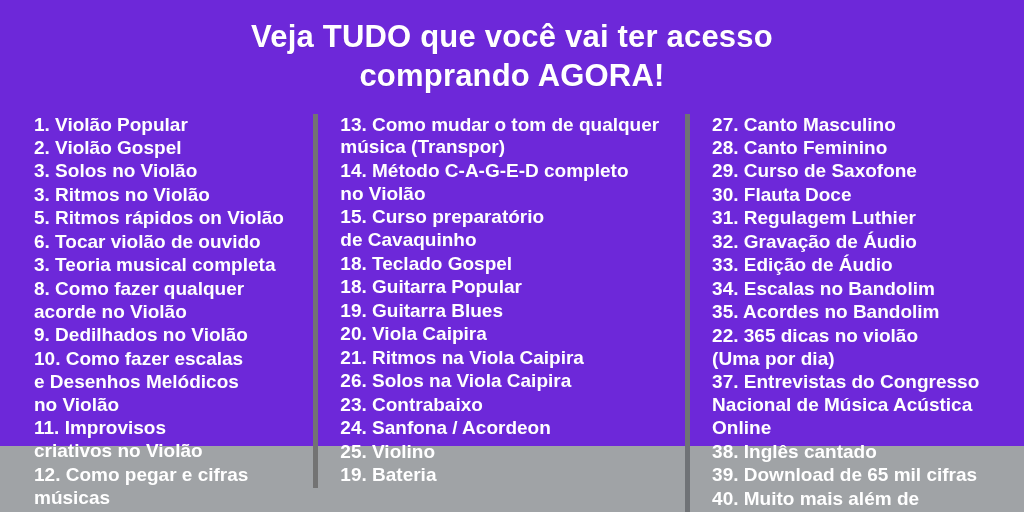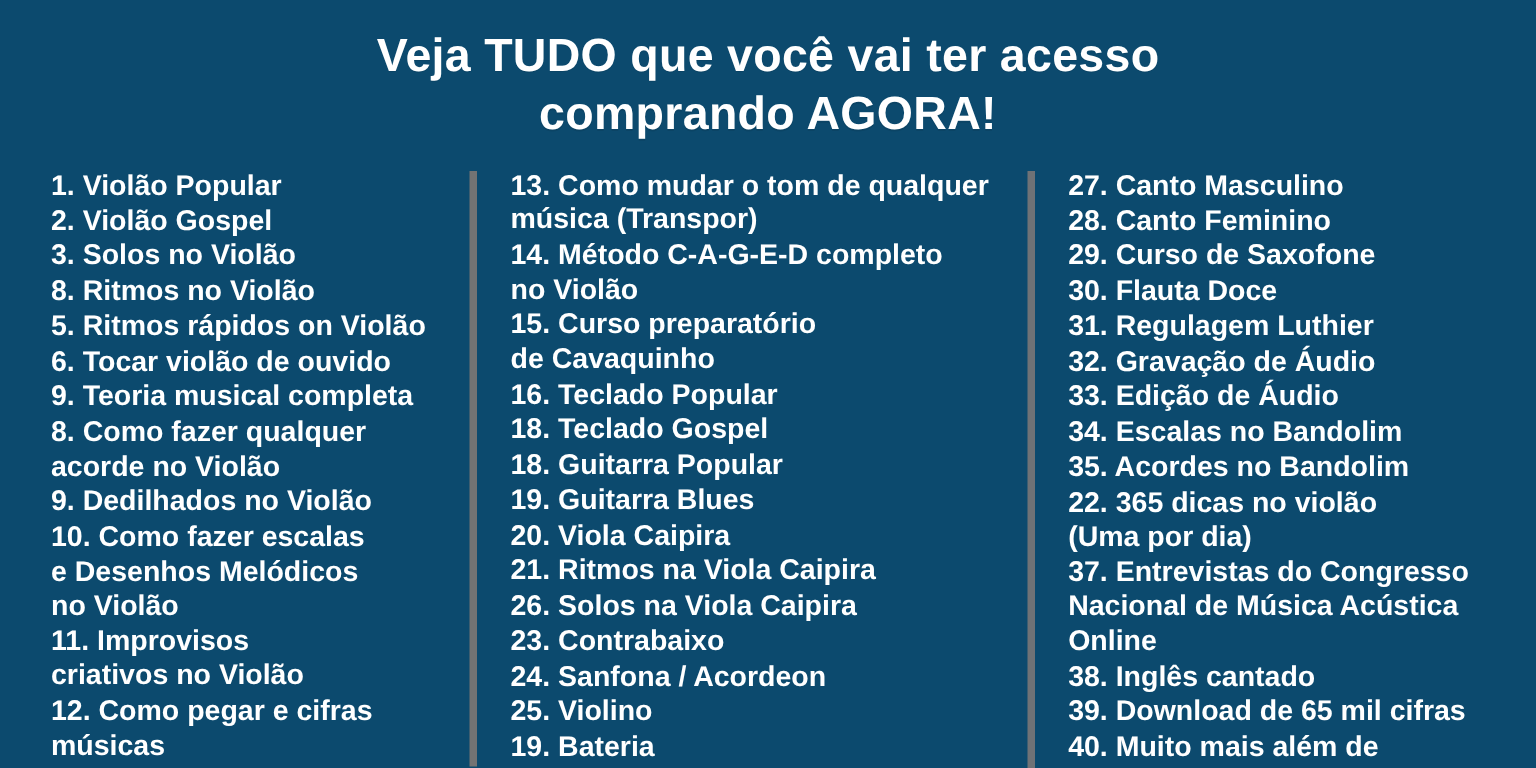--- a/index.html
+++ b/index.html
@@ -10,24 +10,24 @@
     width: 1024px;
     height: 512px;
     background: #a0a3a6;
     font-family: "Liberation Sans", sans-serif;
     color: #ffffff;
     overflow: hidden;
   }
   .poster {
     position: relative;
     width: 1024px;
-    height: 512px;
+    height: 446px;
     box-sizing: border-box;
     padding: 18px 16px 10px 16px;
-    background: #0c4a6e;
+    background: #6d28d9;
   }
   .headline {
     text-align: center;
     font-weight: bold;
     font-size: 31px;
     line-height: 1.25;
     letter-spacing: 0.2px;
     margin: 0 auto;
     max-width: 820px;
     text-shadow: 0 1px 0 rgba(0,0,0,0.08);
@@ -80,44 +80,43 @@
     <span class="line">Veja TUDO que você vai ter acesso</span>
     <span class="line">comprando AGORA!</span>
   </h1>
 
   <div class="columns">
 
     <div class="column col-1">
       <p class="item">1. Violão Popular</p>
       <p class="item">2. Violão Gospel</p>
       <p class="item">3. Solos no Violão</p>
-      <p class="item">8. Ritmos no Violão</p>
+      <p class="item">3. Ritmos no Violão</p>
       <p class="item">5. Ritmos rápidos on Violão</p>
       <p class="item">6. Tocar violão de ouvido</p>
-      <p class="item">9. Teoria musical completa</p>
+      <p class="item">3. Teoria musical completa</p>
       <p class="item">8. Como fazer qualquer
 acorde no Violão</p>
       <p class="item">9. Dedilhados no Violão</p>
       <p class="item">10. Como fazer escalas
 e Desenhos Melódicos
 no Violão</p>
       <p class="item">11. Improvisos
 criativos no Violão</p>
       <p class="item">12. Como pegar e cifras
 músicas</p>
     </div>
 
     <div class="column col-2">
       <p class="item">13. Como mudar o tom de qualquer
 música (Transpor)</p>
       <p class="item">14. Método C-A-G-E-D completo
 no Violão</p>
       <p class="item">15. Curso preparatório
 de Cavaquinho</p>
-      <p class="item">16. Teclado Popular</p>
       <p class="item">18. Teclado Gospel</p>
       <p class="item">18. Guitarra Popular</p>
       <p class="item">19. Guitarra Blues</p>
       <p class="item">20. Viola Caipira</p>
       <p class="item">21. Ritmos na Viola Caipira</p>
       <p class="item">26. Solos na Viola Caipira</p>
       <p class="item">23. Contrabaixo</p>
       <p class="item">24. Sanfona / Acordeon</p>
       <p class="item">25. Violino</p>
       <p class="item">19. Bateria</p>

